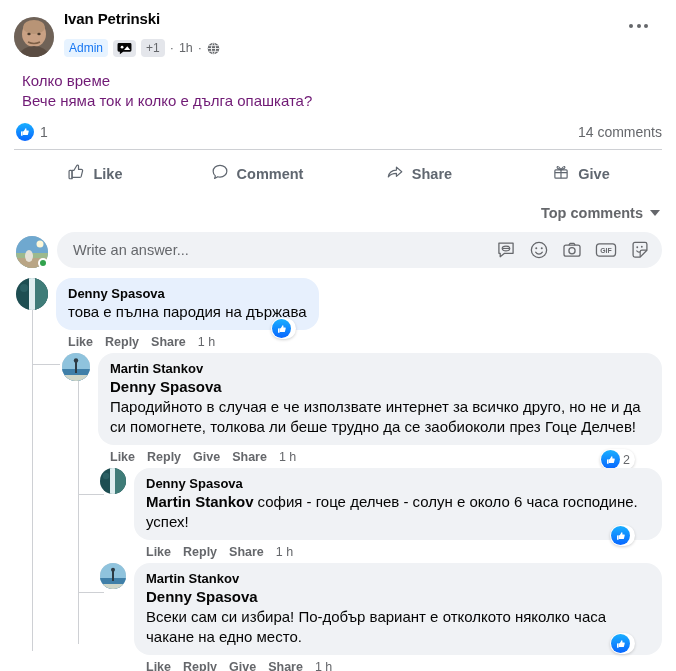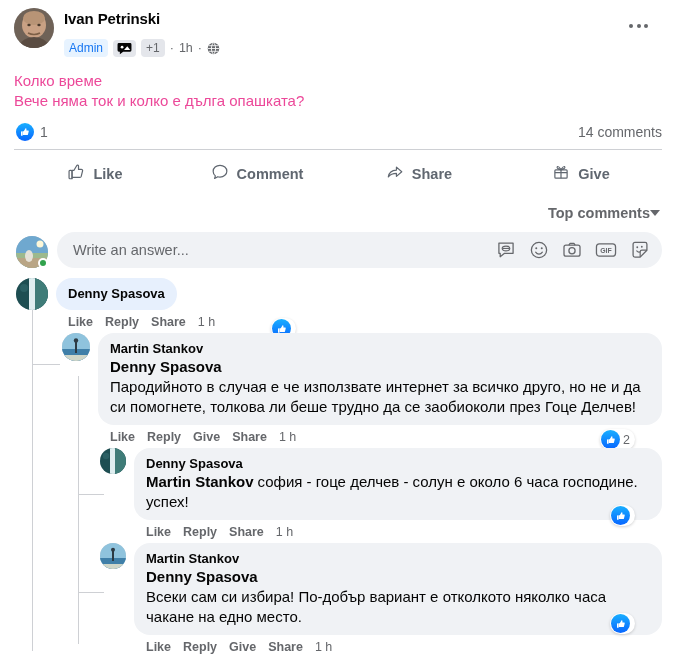--- a/index.html
+++ b/index.html
@@ -6,21 +6,21 @@
   html, body {
     width: 676px; height: 671px;
     background: #ffffff;
     font-family: "Liberation Sans", sans-serif;
     color: #050505;
     overflow: hidden;
   }
   .post { position: relative; width: 676px; height: 671px; }
 
   
-  .post-header { display: flex; align-items: flex-start; padding: 8px 12px 0 14px; }
+  .post-header { display: flex; align-items: flex-end; padding: 8px 12px 0 14px; }
   .avatar {
     border-radius: 50%;
     flex: 0 0 auto;
     background: #c9cdd2;
     overflow: hidden;
     position: relative;
   }
   .avatar svg { display: block; }
   .av-40 { width: 40px; height: 40px; }
   .av-32 { width: 32px; height: 32px; }
@@ -54,21 +54,21 @@
 
   .menu-dots {
     position: absolute; top: 18px; right: 22px;
     display: flex; gap: 3.5px; cursor: pointer;
     padding: 6px;
   }
   .menu-dots i { width: 4px; height: 4px; background: #65676b; border-radius: 50%; display: block; }
 
   
   .post-body { padding: 14px 14px 0 14px; }
-  .post-body p { font-size: 15px; line-height: 20px; color: #ec4899; }
+  .post-body p { font-size: 15px; line-height: 20px; color: #701a75; margin-left: 8px; }
 
   
   .reaction-row {
     display: flex; align-items: center; justify-content: space-between;
     padding: 12px 14px 8px 16px;
   }
   .reaction-left { display: flex; align-items: center; gap: 6px; }
   .like-pill {
     width: 18px; height: 18px; border-radius: 50%;
     background: linear-gradient(#19afff, #0866ff);
@@ -82,21 +82,21 @@
   .action-bar { display: flex; padding: 4px 14px; }
   .action-btn {
     flex: 1 1 0; display: flex; align-items: center; justify-content: center;
     gap: 8px; padding: 9px 0; border-radius: 6px; cursor: pointer;
     color: #606770; font-size: 14.5px; font-weight: bold;
   }
 
   
   .sort-row { display: flex; justify-content: flex-end; padding: 8px 16px 6px 14px; }
   .sort-btn {
-    display: flex; align-items: center; gap: 0; cursor: pointer;
+    display: flex; align-items: center; gap: 7px; cursor: pointer;
     color: #65676b; font-size: 14.5px; font-weight: bold;
   }
   .caret { width: 0; height: 0; border-left: 5px solid transparent;
            border-right: 5px solid transparent; border-top: 6px solid #65676b; }
 
   
   .composer { display: flex; align-items: flex-end; padding: 5px 14px 8px 16px; gap: 9px; }
   .composer-box {
     flex: 1 1 auto; background: #f0f2f5; border-radius: 18px;
     height: 36px; display: flex; align-items: center;
@@ -332,20 +332,21 @@
         <svg width="32" height="32" viewBox="0 0 32 32" aria-hidden="true">
           <rect width="32" height="32" fill="#1e4e52"></rect>
           <rect x="13" width="6" height="32" fill="#dfeef0"></rect>
           <rect x="19" width="13" height="32" fill="#3f7c78"></rect>
           <circle cx="8" cy="10" r="4" fill="#2b5f63"></circle>
         </svg>
       </div>
       <div class="c-main">
         <div class="bubble bubble-blue">
           <div class="c-author">Denny Spasova</div>
+          <div class="c-text">това е пълна пародия на държава</div>
         </div>
         <div class="c-actions">
           <span class="c-action">Like</span>
           <span class="c-action">Reply</span>
           <span class="c-action">Share</span>
           <span class="c-time">1 h</span>
         </div>
         <div class="like-badge lb-a">
           <span class="like-pill">
             <svg width="10" height="10" viewBox="0 0 12 12" aria-hidden="true">

